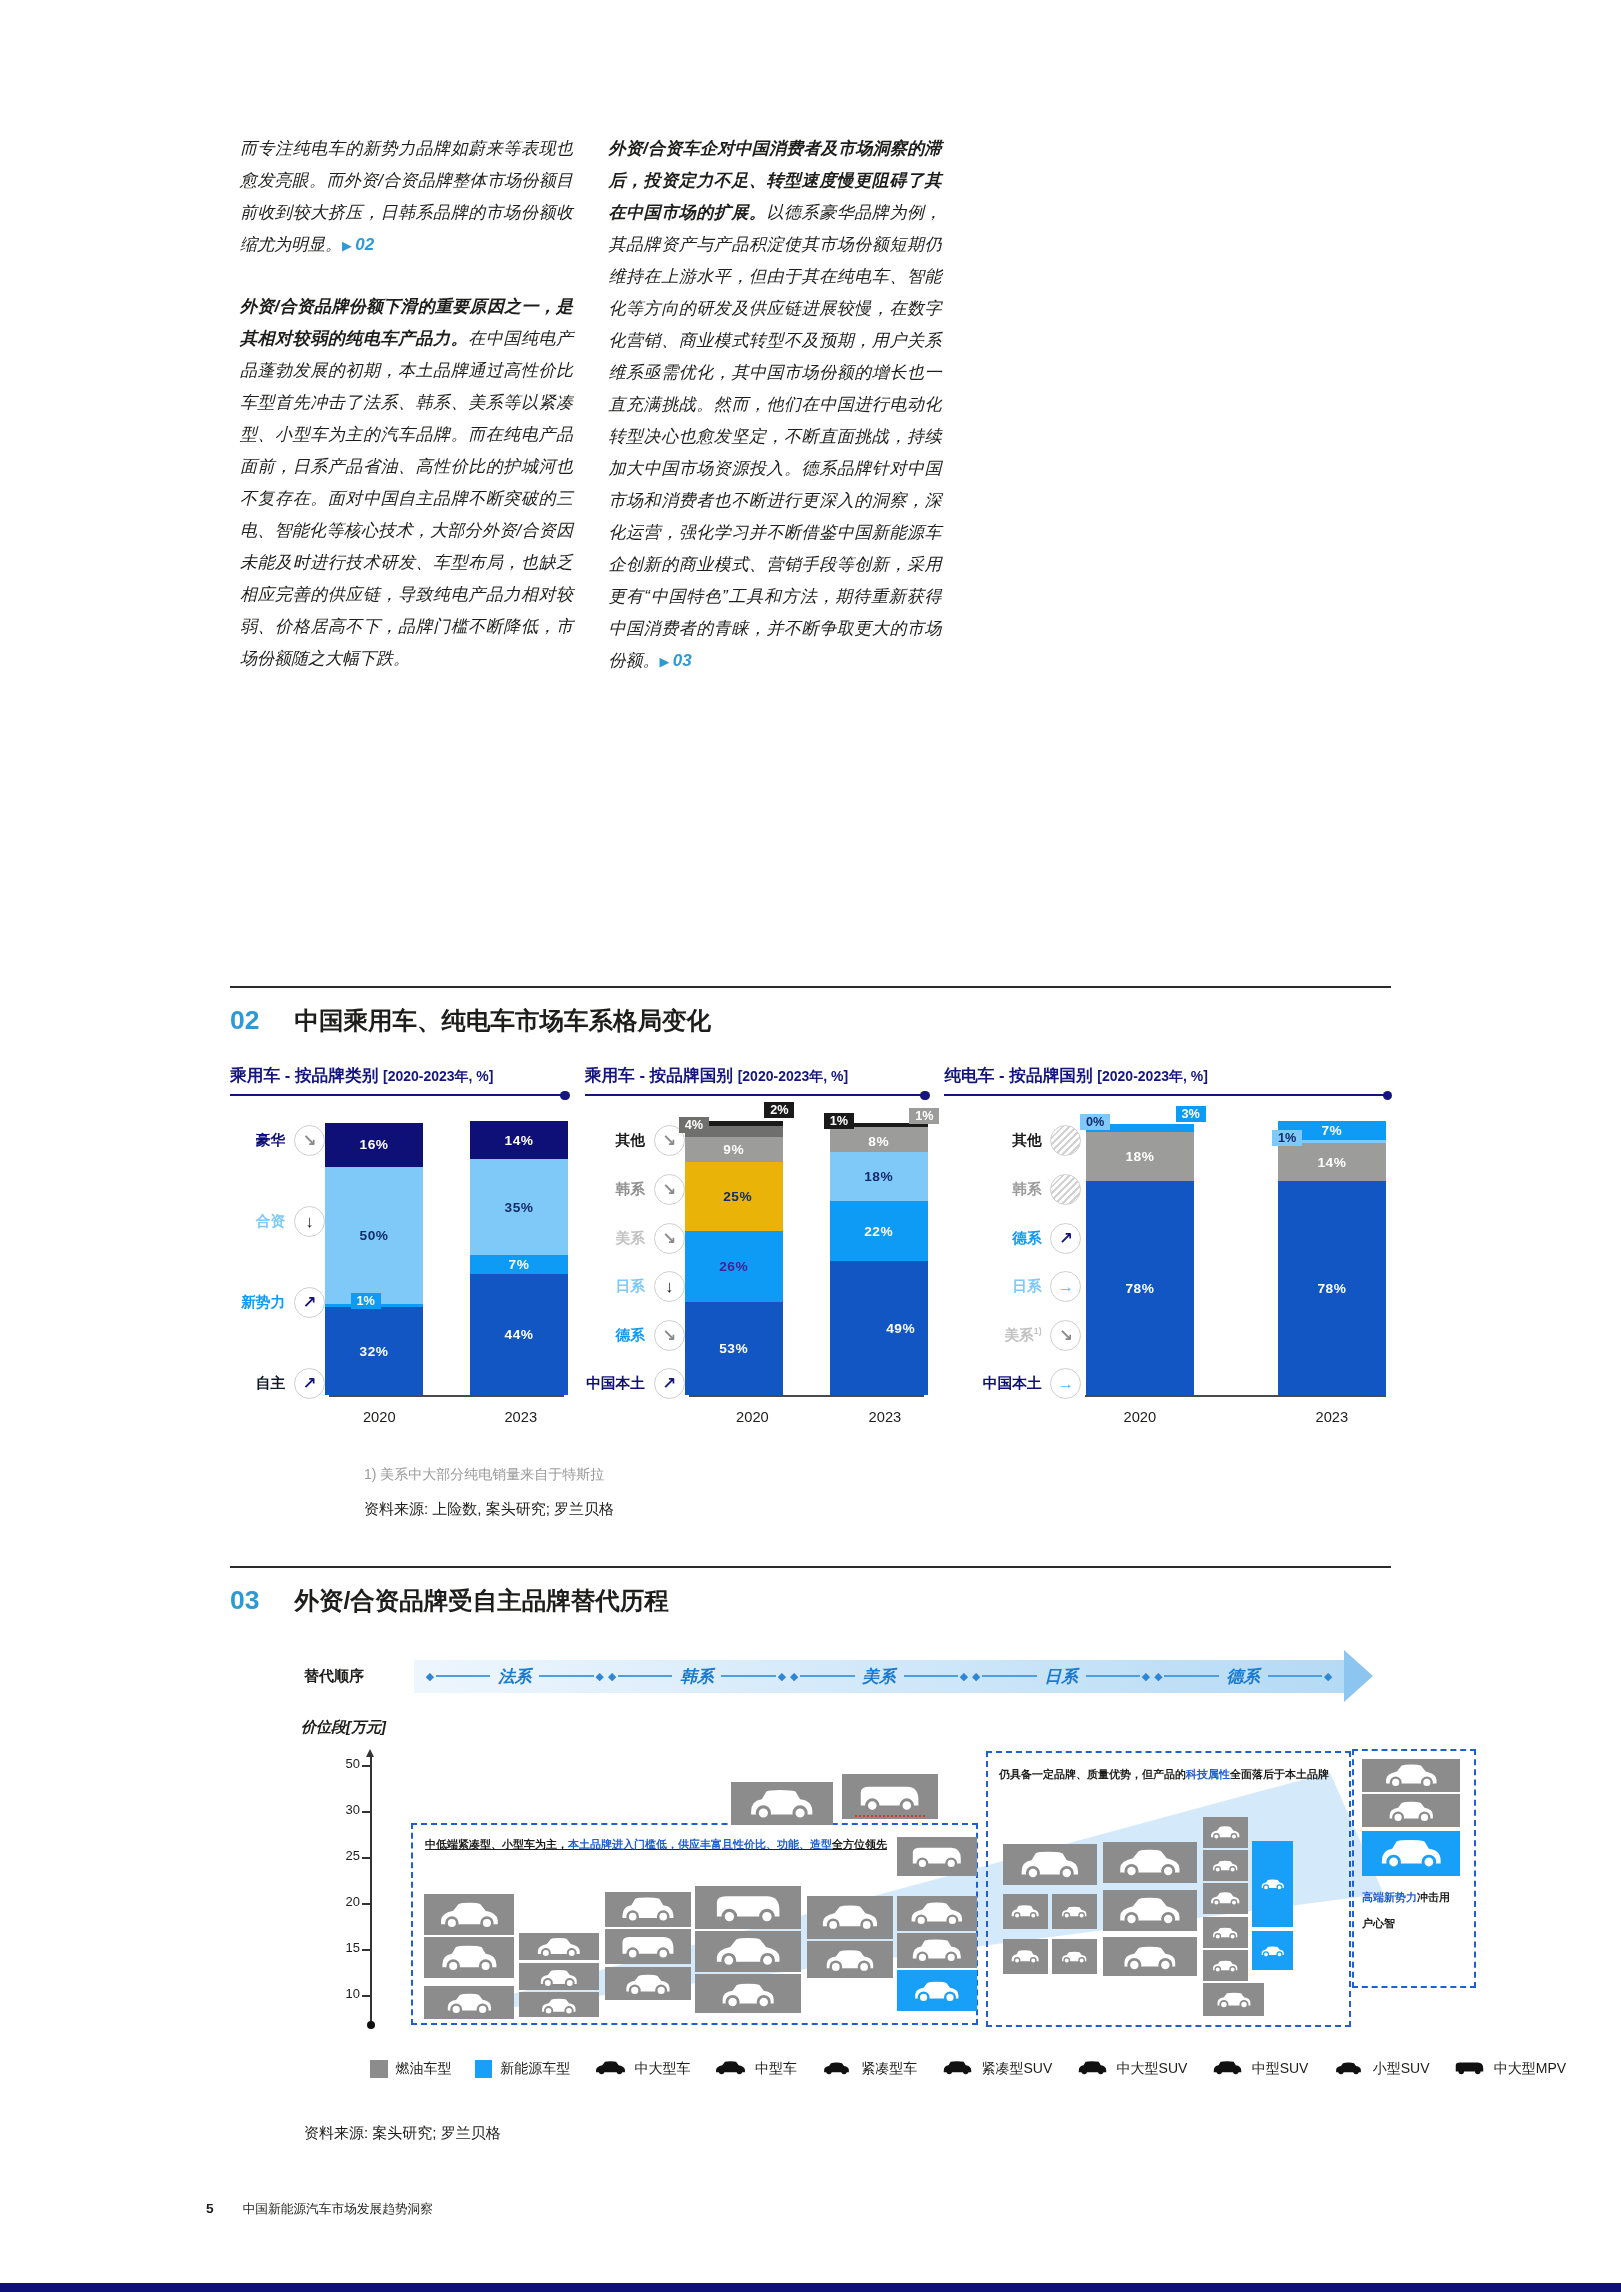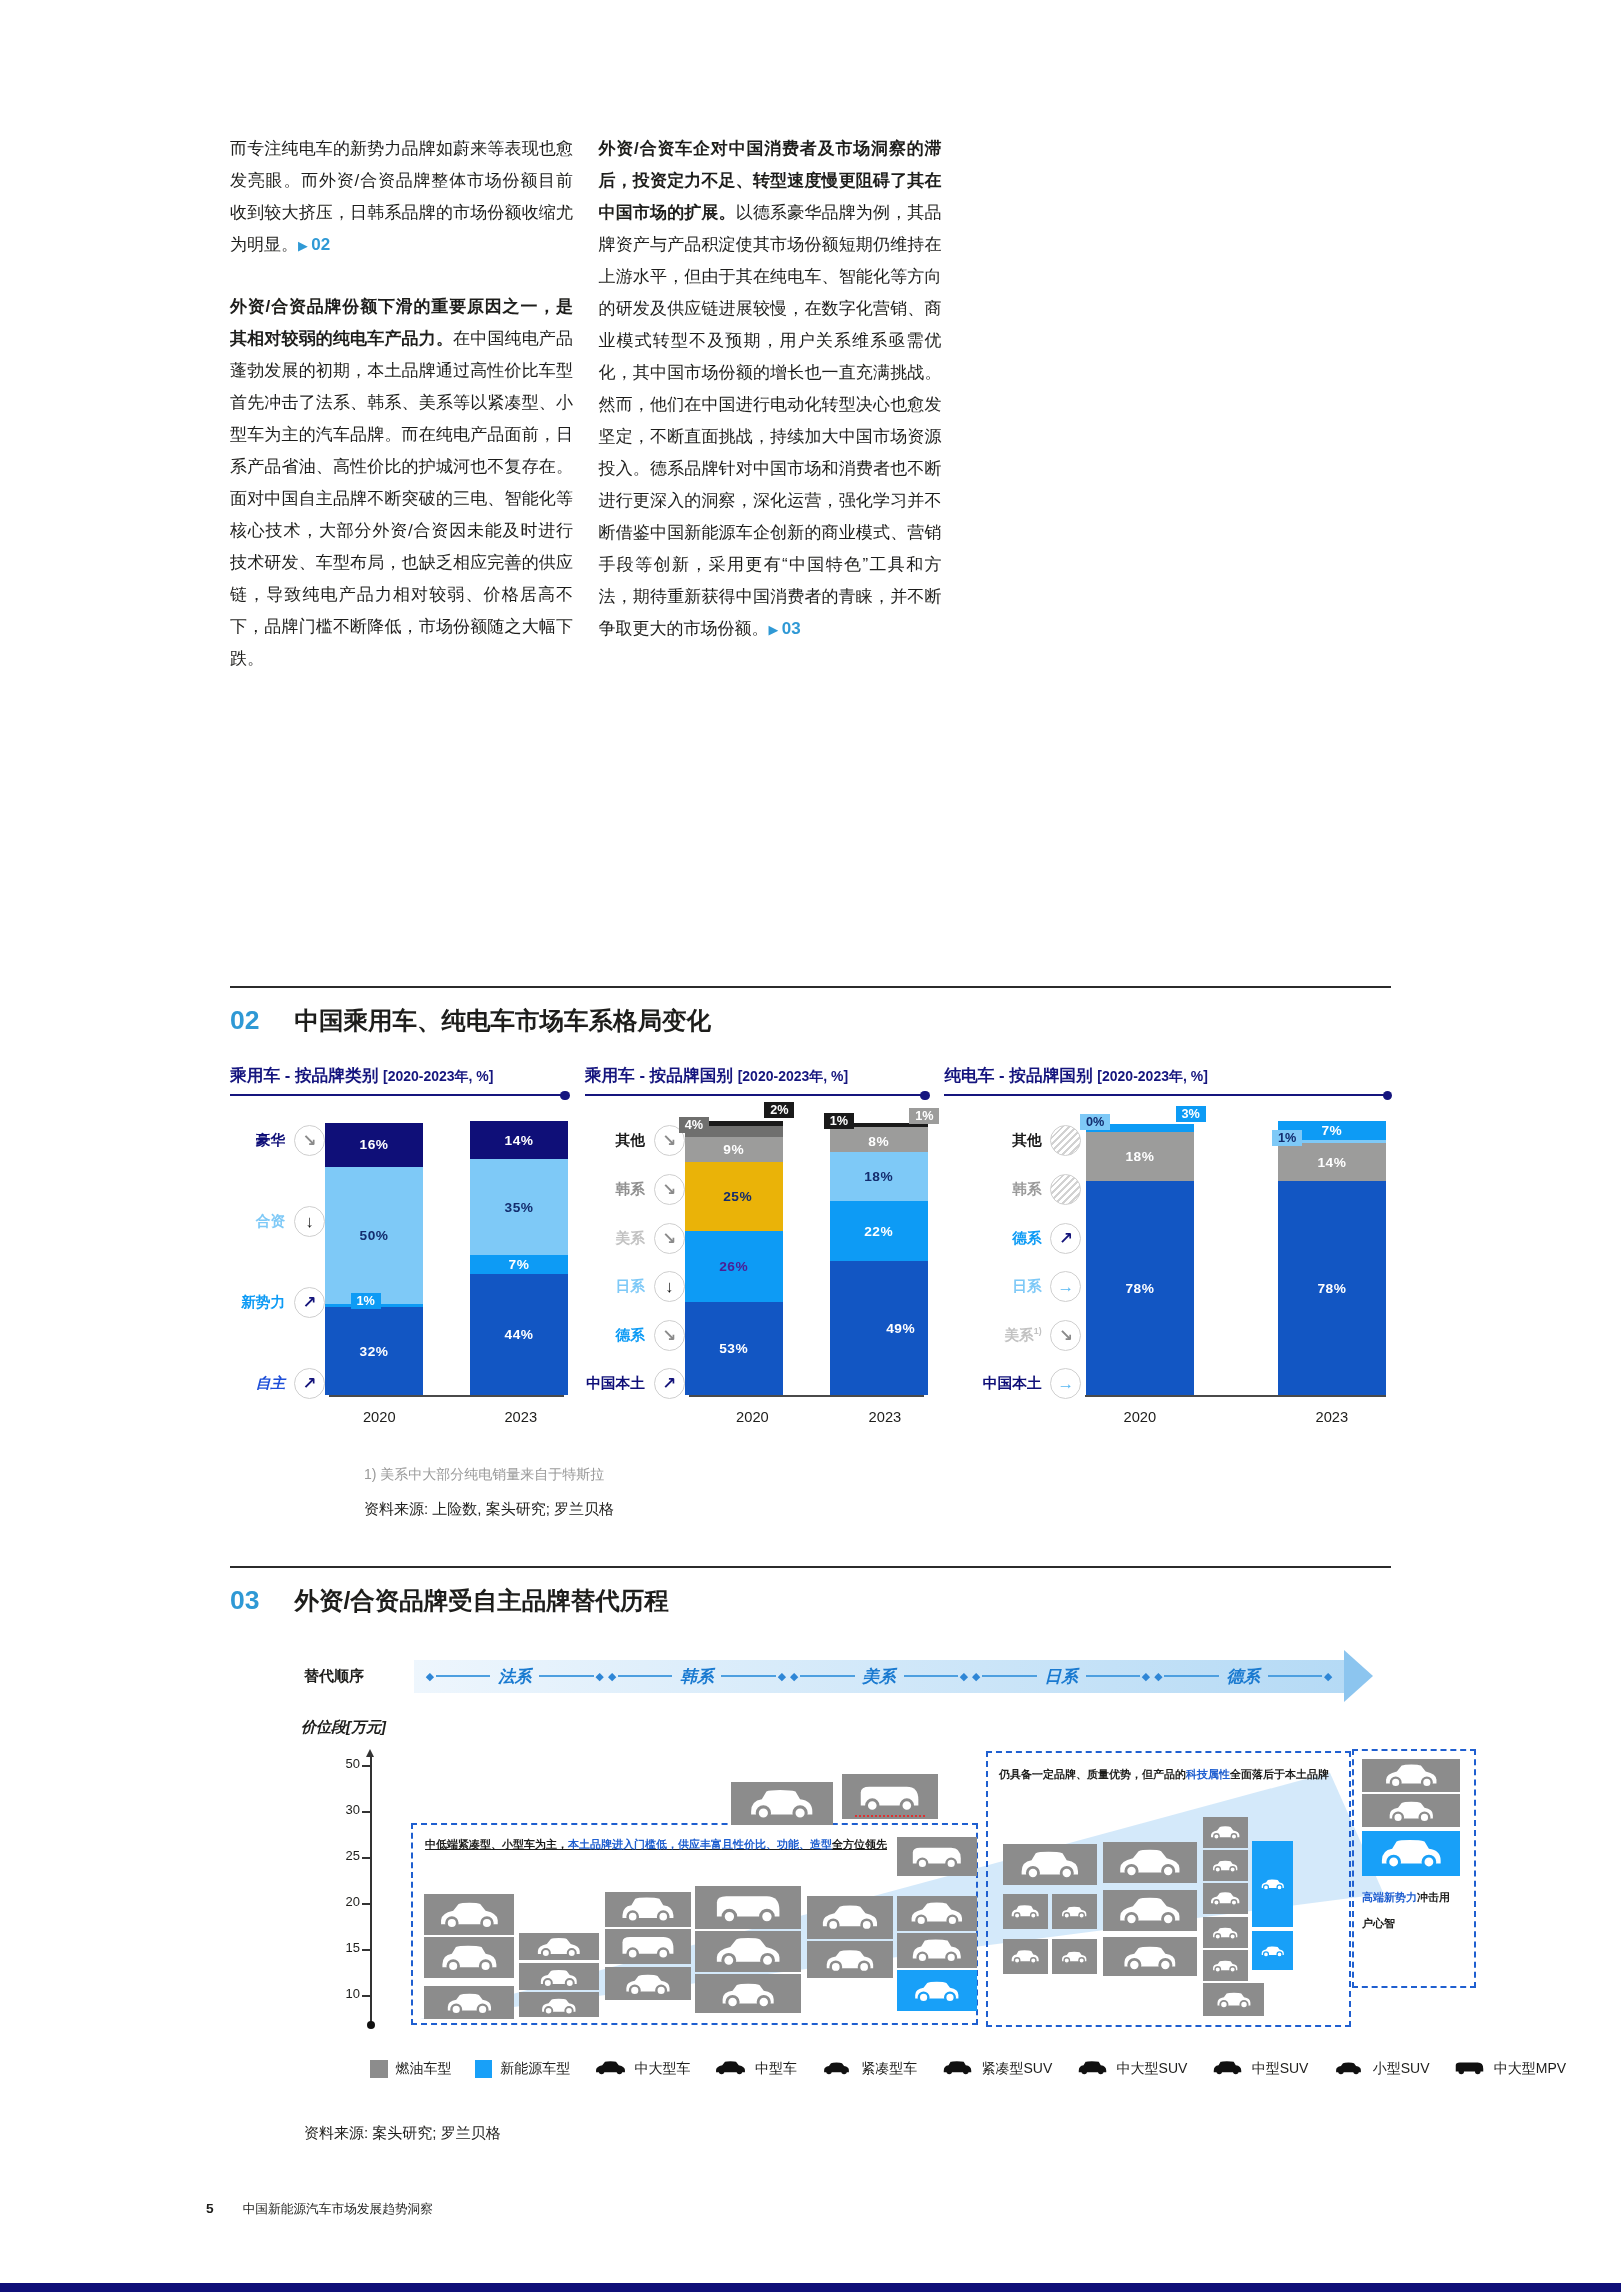--- a/index.html
+++ b/index.html
@@ -2,21 +2,21 @@
 <html><head>
 <meta charset="utf-8">
 <style>
   html,body{margin:0;padding:0;background:#e8e8e8;}
   .page{position:relative;width:1621px;height:2293px;background:#ffffff;margin:0 auto;
         font-family:"Liberation Sans","DejaVu Sans",sans-serif;color:#1d1d1b;overflow:hidden;}
 
   
   .text-cols{position:absolute;top:133px;left:230px;width:712px;display:flex;gap:25.5px;}
   .tcol{width:343px;font-size:17px;line-height:32px;text-align:justify;}
-  .tcol p{margin:0 0 29px 0;}
+  .tcol p{margin:0 0 29px 10px;font-style:italic;}
   .tcol b{font-weight:700;}
   .ref{color:#2f99d5;font-weight:700;white-space:nowrap;}
   .ref::before{content:"▶ ";font-size:0.75em;}
 
   
   .sec{position:absolute;left:230px;width:1161px;border-top:2.5px solid #2b2b2b;}
   .sec02{top:986px;}
   .sec03{top:1566px;}
   .sec-head{display:flex;align-items:baseline;gap:35px;margin-top:15.7px;}
   .sec-num{font-size:26.5px;font-weight:700;color:#2f99d5;}
@@ -121,21 +121,21 @@
               </div>
               <div class="lrow">
                 <span class="lname" style="color: rgb(126, 201, 247);">合资</span>
                 <span class="circ" style="color: rgb(17, 17, 17);">↓</span>
               </div>
               <div class="lrow">
                 <span class="lname" style="color: rgb(13, 155, 245);">新势力</span>
                 <span class="circ" style="color: rgb(20, 20, 122);">↗</span>
               </div>
               <div class="lrow">
-                <span class="lname" style="color: #1d4ed8; font-style: italic;">自主</span>
+                <span class="lname" style="color: #0f172a;">自主</span>
                 <span class="circ" style="color: rgb(20, 20, 122);">↗</span>
               </div>
             </div>
             <div class="bplot">
               <div class="bars" style="gap: 47px;">
                 <div class="bar" style="width: 98px;">
                   <div class="seg" style="background: rgb(15, 15, 120); height: 44px;">
                     <span class="sv" style="color: rgb(255, 255, 255);">16%</span>
                   </div>
                   <div class="seg" style="background: rgb(126, 201, 247); height: 137px;">

